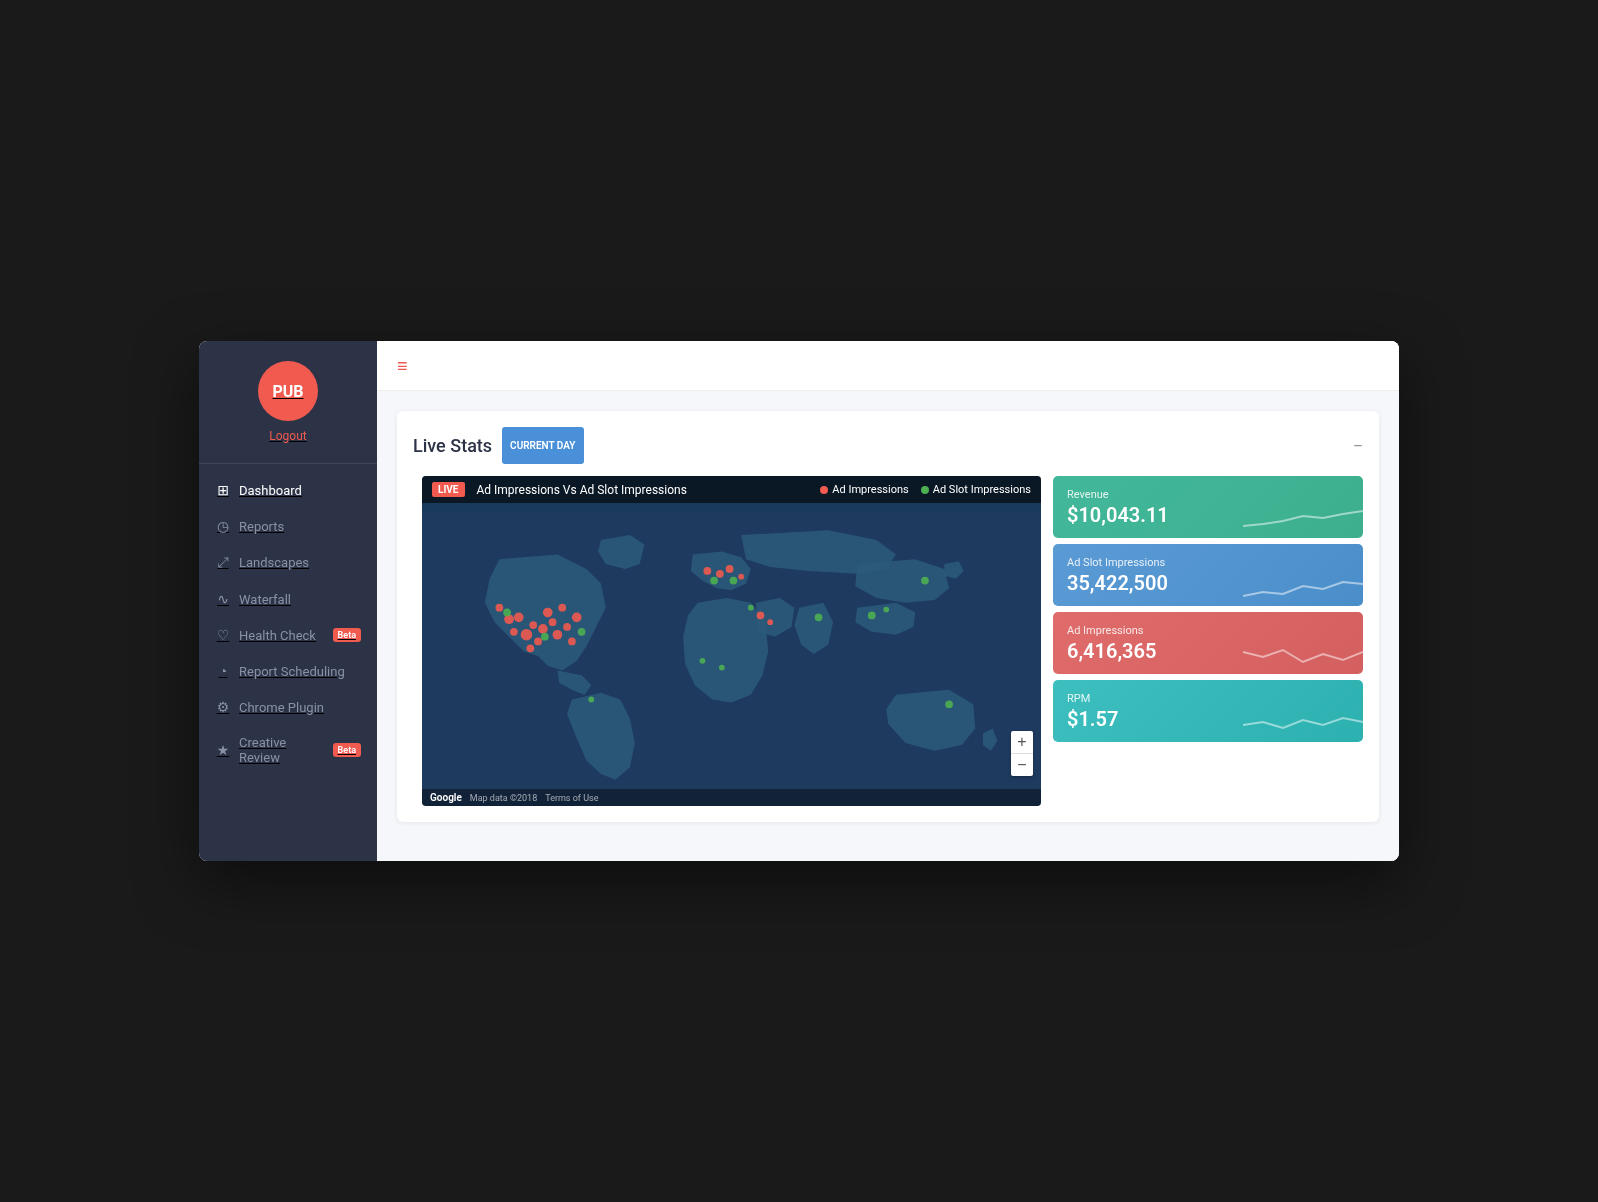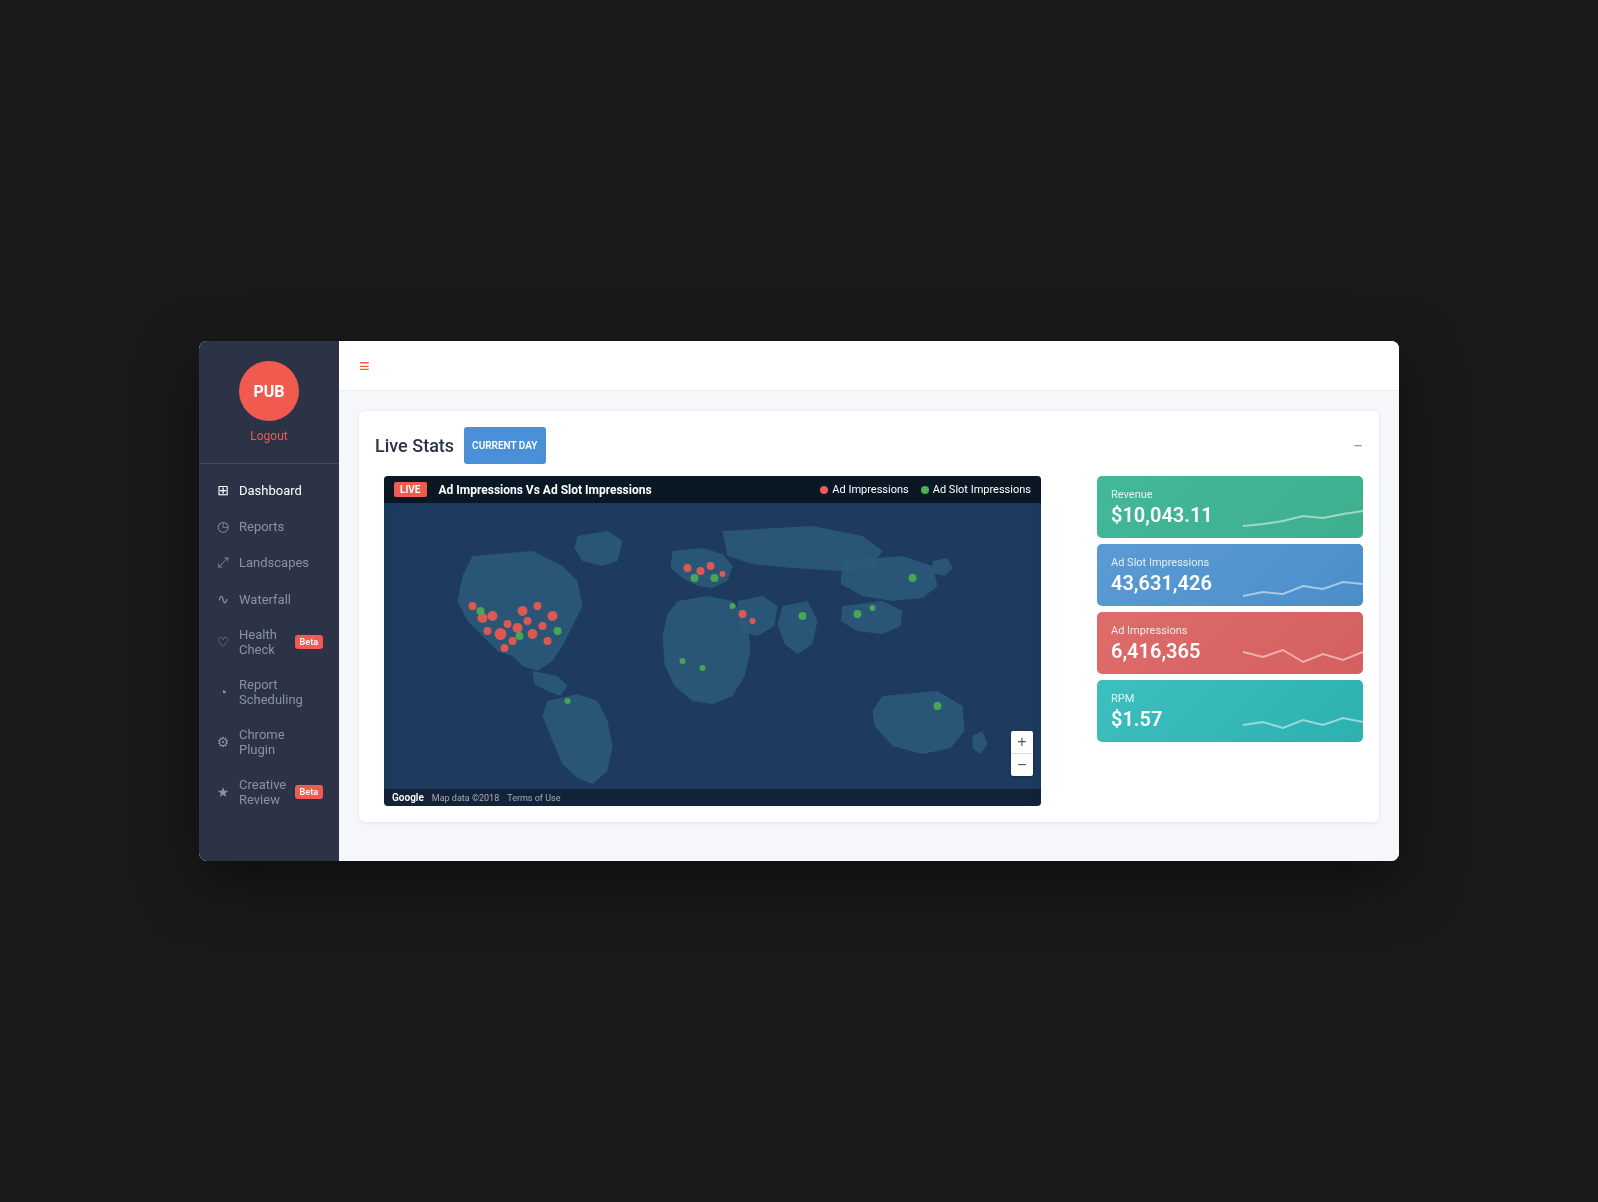--- a/index.html
+++ b/index.html
@@ -16,27 +16,28 @@
       background: #fff;
       border-radius: 8px;
       box-shadow: 0 20px 60px rgba(0,0,0,0.5);
       display: flex;
       width: 1200px;
       min-height: 520px;
       overflow: hidden;
     }
     
     .sidebar {
-      width: 140px;
+      width: 178px;
       background: #2c3347;
       flex-shrink: 0;
       display: flex;
       flex-direction: column;
       align-items: center;
       padding-top: 20px;
+      text-decoration: underline;
     }
     .sidebar-avatar {
       width: 60px;
       height: 60px;
       border-radius: 50%;
       background: #f05a4f;
       display: flex;
       align-items: center;
       justify-content: center;
       color: #fff;
@@ -174,21 +175,21 @@
       background: #f05a4f;
       color: #fff;
       font-size: 10px;
       font-weight: 700;
       padding: 2px 6px;
       border-radius: 2px;
     }
     .map-title {
       color: #fff;
       font-size: 12px;
-      font-weight: 700;
+      font-weight: 400;
     }
     .map-legend {
       margin-left: auto;
       display: flex;
       gap: 12px;
       align-items: center;
     }
     .legend-item {
       display: flex;
       align-items: center;
@@ -261,21 +262,20 @@
     }
     .stat-panel {
       border-radius: 5px;
       padding: 10px 14px;
       position: relative;
       overflow: hidden;
       height: 62px;
       display: flex;
       flex-direction: column;
       justify-content: center;
-      margin-left: 44px;
     }
     .stat-panel-label {
       color: rgba(255,255,255,0.85);
       font-size: 11px;
       margin-bottom: 2px;
     }
     .stat-panel-value {
       color: #fff;
       font-size: 20px;
       font-weight: 600;
@@ -468,21 +468,21 @@
             <div class="stat-panel panel-green">
               <div class="stat-panel-label">Revenue</div>
               <div class="stat-panel-value">$10,043.11</div>
               <svg class="stat-panel-chart" viewBox="0 0 120 42" xmlns="http://www.w3.org/2000/svg">
                 <polyline points="0,30 20,28 40,25 60,20 80,22 100,18 120,15" fill="none" stroke="rgba(255,255,255,0.5)" stroke-width="2"></polyline>
               </svg>
             </div>
 
             <div class="stat-panel panel-blue">
               <div class="stat-panel-label">Ad Slot Impressions</div>
-              <div class="stat-panel-value">43,631,426</div>
+              <div class="stat-panel-value">35,422,500</div>
               <svg class="stat-panel-chart" viewBox="0 0 120 42" xmlns="http://www.w3.org/2000/svg">
                 <polyline points="0,32 20,28 40,30 60,22 80,25 100,18 120,20" fill="none" stroke="rgba(255,255,255,0.5)" stroke-width="2"></polyline>
               </svg>
             </div>
 
             <div class="stat-panel panel-red">
               <div class="stat-panel-label">Ad Impressions</div>
               <div class="stat-panel-value">6,416,365</div>
               <svg class="stat-panel-chart" viewBox="0 0 120 42" xmlns="http://www.w3.org/2000/svg">
                 <polyline points="0,20 20,25 40,18 60,30 80,22 100,28 120,20" fill="none" stroke="rgba(255,255,255,0.5)" stroke-width="2"></polyline>

